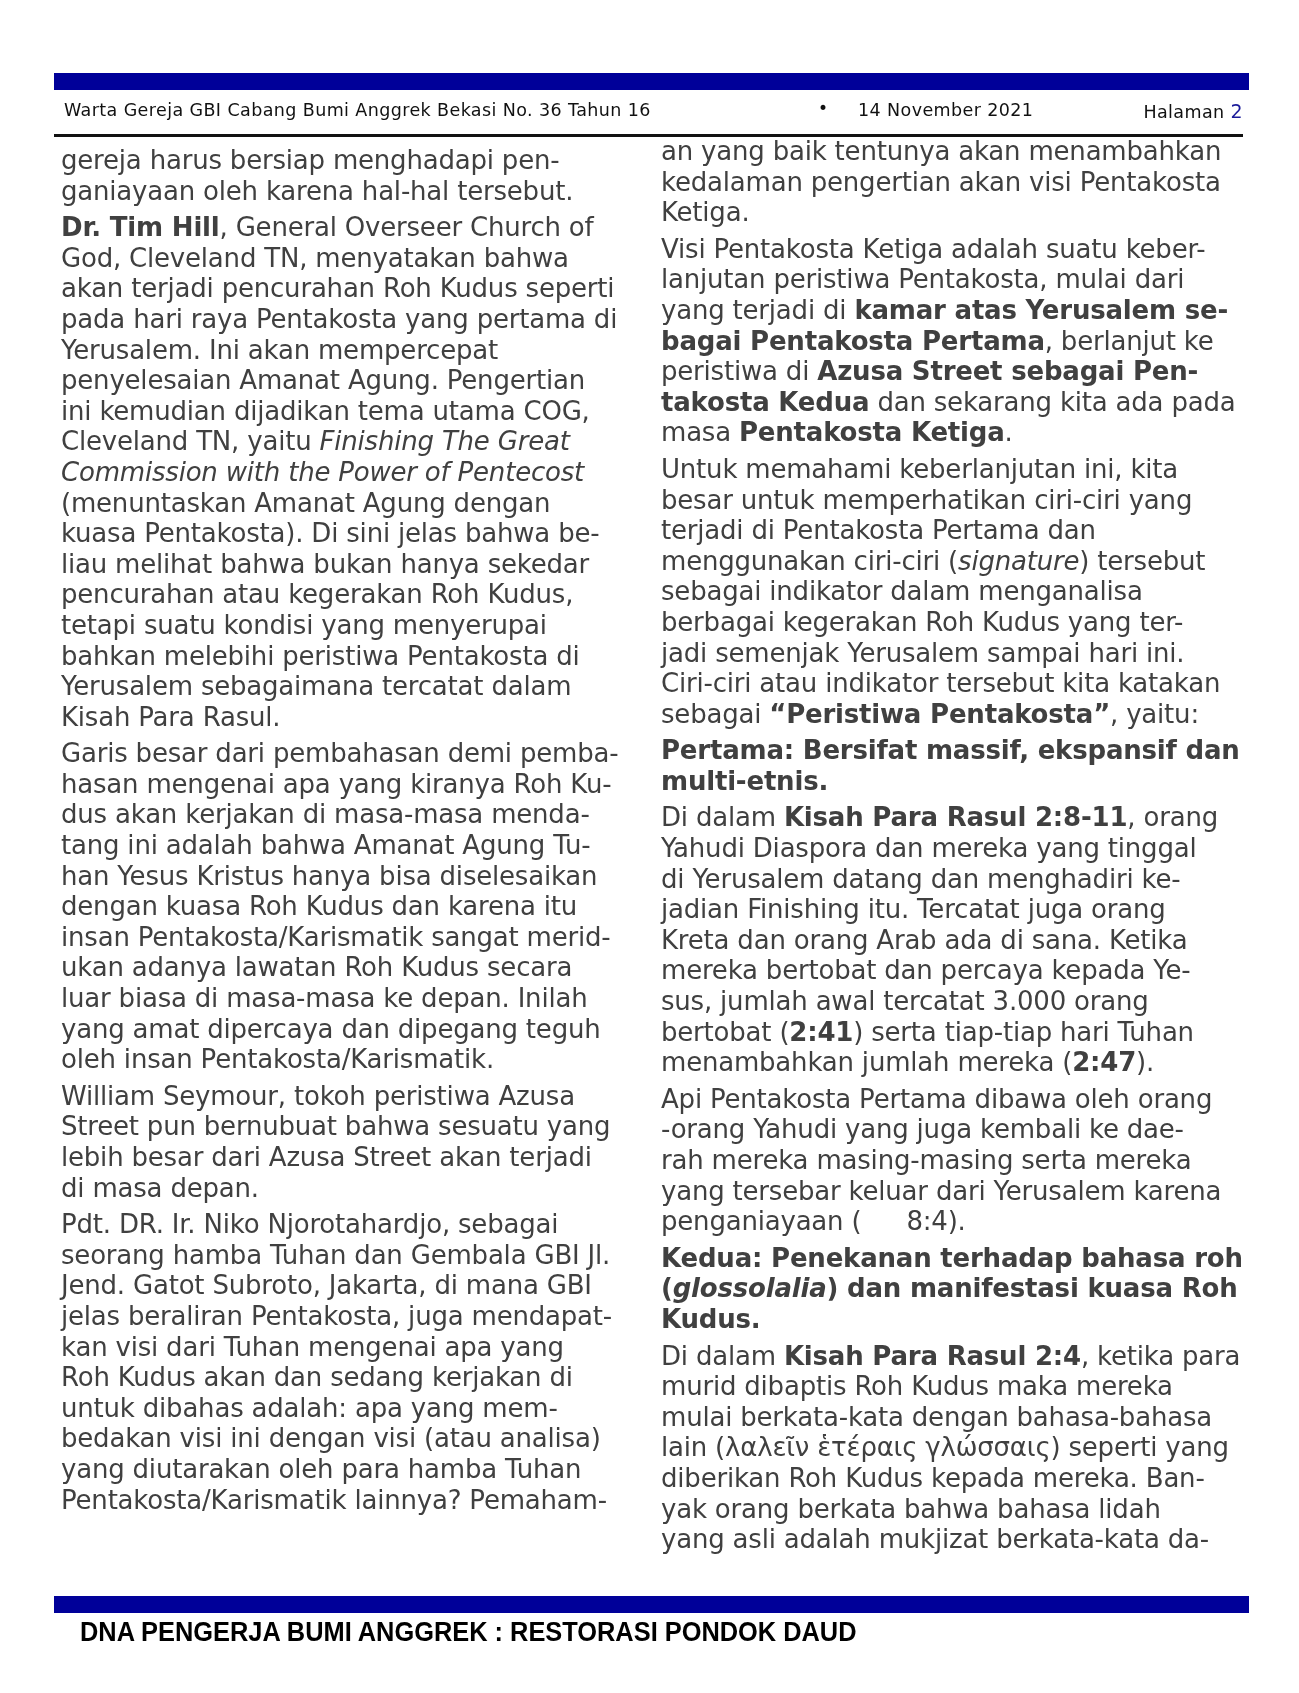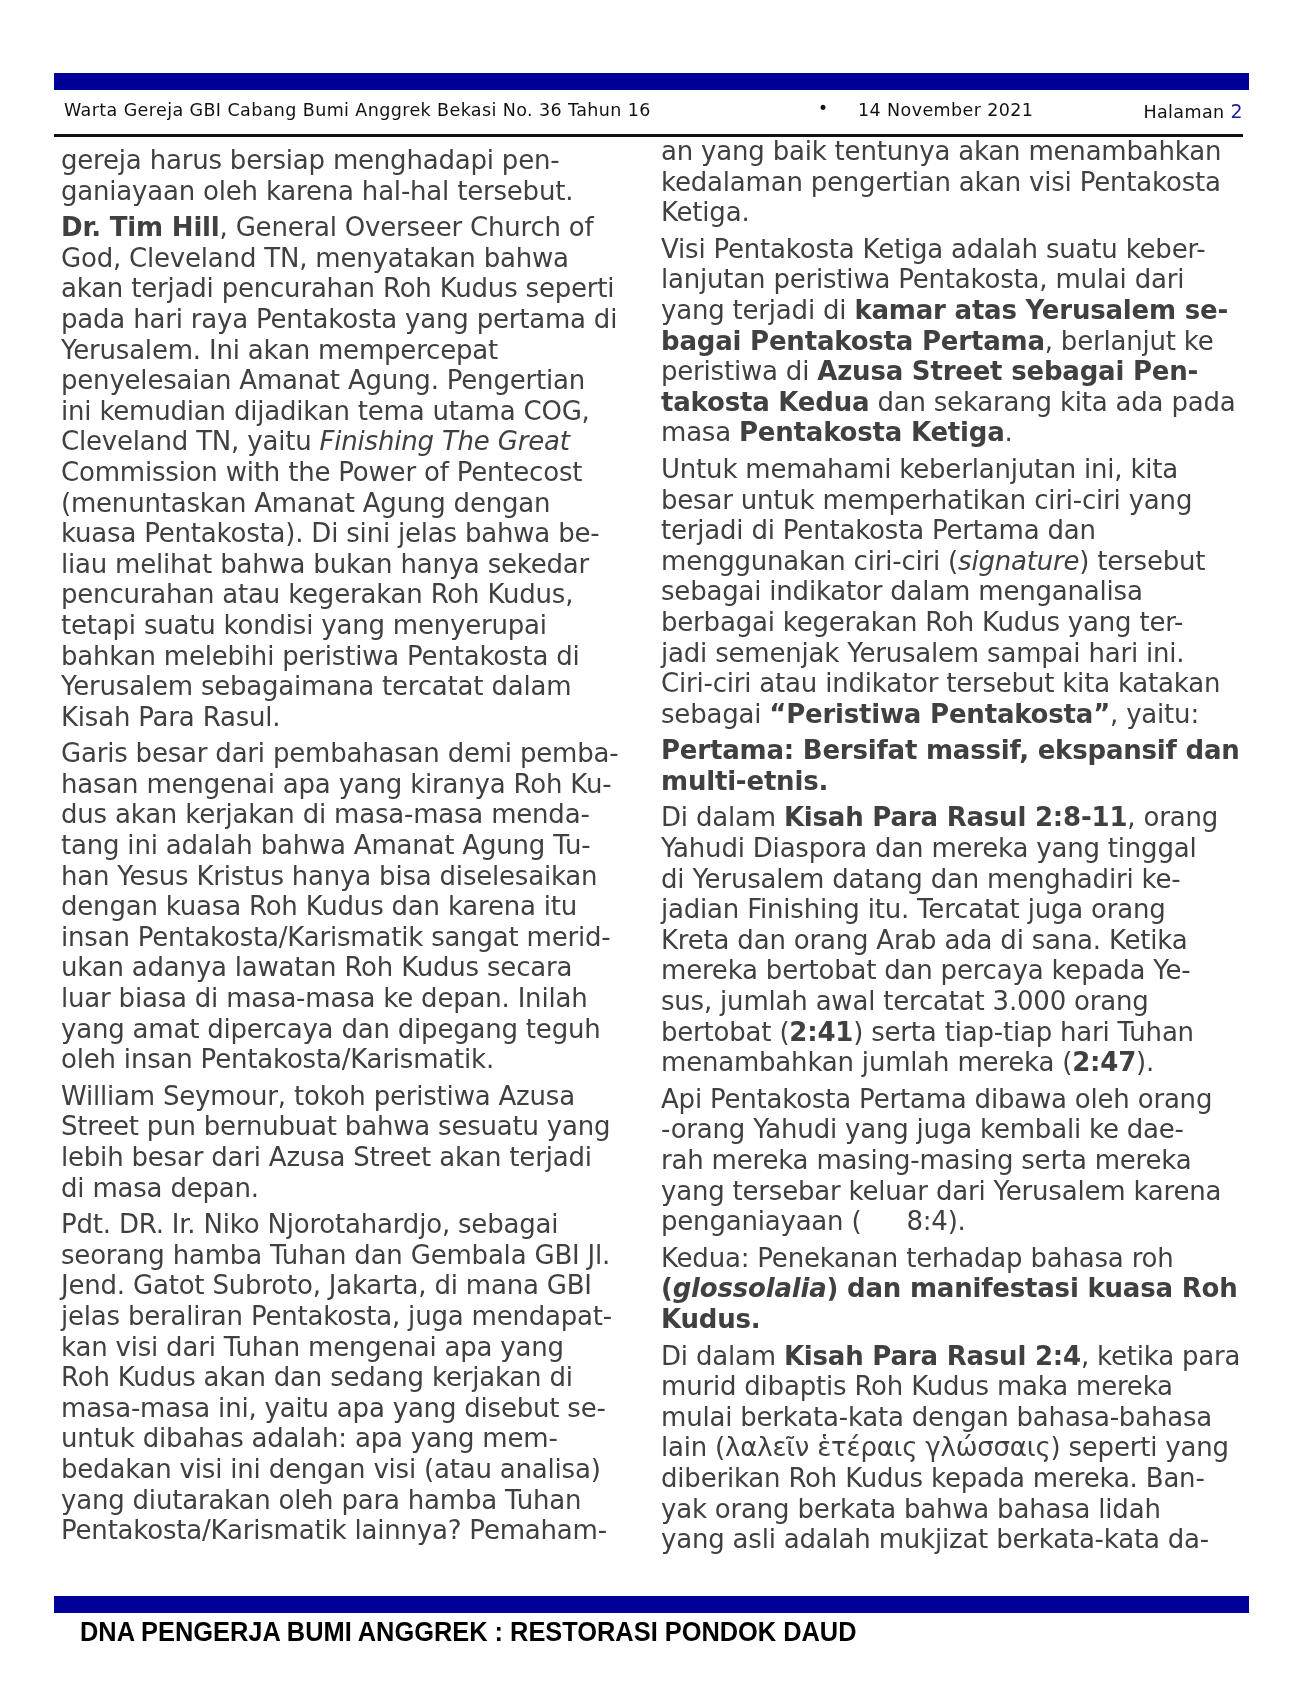--- a/index.html
+++ b/index.html
@@ -47,21 +47,21 @@
     </div>
     <div class="para">
       <span class="ln"><span style="font-weight: bold; text-align: right;">Dr. Tim Hill</span><span>, General Overseer Church of</span></span>
       <span class="ln"><span>God, Cleveland TN, menyatakan bahwa</span></span>
       <span class="ln"><span>akan terjadi pencurahan Roh Kudus seperti</span></span>
       <span class="ln"><span>pada hari raya Pentakosta yang pertama di</span></span>
       <span class="ln"><span>Yerusalem. Ini akan mempercepat</span></span>
       <span class="ln"><span>penyelesaian Amanat Agung. Pengertian</span></span>
       <span class="ln"><span>ini kemudian dijadikan tema utama COG,</span></span>
       <span class="ln"><span>Cleveland TN, yaitu </span><span style="font-style: italic;">Finishing The Great</span></span>
-      <span class="ln"><span style="">Commission with the Power of Pentecost</span></span>
+      <span class="ln"><span style="font-style: italic;">Commission with the Power of Pentecost</span></span>
       <span class="ln"><span>(menuntaskan Amanat Agung dengan</span></span>
       <span class="ln"><span>kuasa Pentakosta). Di sini jelas bahwa be-</span></span>
       <span class="ln"><span>liau melihat bahwa bukan hanya sekedar</span></span>
       <span class="ln"><span>pencurahan atau kegerakan Roh Kudus,</span></span>
       <span class="ln"><span>tetapi suatu kondisi yang menyerupai</span></span>
       <span class="ln"><span>bahkan melebihi peristiwa Pentakosta di</span></span>
       <span class="ln"><span>Yerusalem sebagaimana tercatat dalam</span></span>
       <span class="ln"><span>Kisah Para Rasul.</span></span>
     </div>
     <div class="para">
@@ -83,21 +83,20 @@
       <span class="ln"><span>lebih besar dari Azusa Street akan terjadi</span></span>
       <span class="ln"><span>di masa depan.</span></span>
     </div>
     <div class="para">
       <span class="ln"><span>Pdt. DR. Ir. Niko Njorotahardjo, sebagai</span></span>
       <span class="ln"><span>seorang hamba Tuhan dan Gembala GBI Jl.</span></span>
       <span class="ln"><span>Jend. Gatot Subroto, Jakarta, di mana GBI</span></span>
       <span class="ln"><span>jelas beraliran Pentakosta, juga mendapat-</span></span>
       <span class="ln"><span>kan visi dari Tuhan mengenai apa yang</span></span>
       <span class="ln"><span>Roh Kudus akan dan sedang kerjakan di</span></span>
-      <span class="ln"><span>masa-masa ini, yaitu apa yang disebut se-</span></span>
       <span class="ln"><span>untuk dibahas adalah: apa yang mem-</span></span>
       <span class="ln"><span>bedakan visi ini dengan visi (atau analisa)</span></span>
       <span class="ln"><span>yang diutarakan oleh para hamba Tuhan</span></span>
       <span class="ln"><span>Pentakosta/Karismatik lainnya? Pemaham-</span></span>
     </div>
   </div>
 <div class="col" id="col-right">
     <div class="para">
       <span class="ln"><span>an yang baik tentunya akan menambahkan</span></span>
       <span class="ln"><span>kedalaman pengertian akan visi Pentakosta</span></span>
@@ -139,21 +138,21 @@
       <span class="ln"><span>menambahkan jumlah mereka (</span><span style="font-weight: bold;">2:47</span><span>).</span></span>
     </div>
     <div class="para">
       <span class="ln"><span>Api Pentakosta Pertama dibawa oleh orang</span></span>
       <span class="ln"><span>-orang Yahudi yang juga kembali ke dae-</span></span>
       <span class="ln"><span>rah mereka masing-masing serta mereka</span></span>
       <span class="ln"><span>yang tersebar keluar dari Yerusalem karena</span></span>
       <span class="ln"><span>penganiayaan (</span><span style="font-weight: normal; margin-left: 45px;">8:4</span><span>).</span></span>
     </div>
     <div class="para">
-      <span class="ln"><span style="font-weight: normal;">Kedua: Penekanan terhadap bahasa roh</span></span>
+      <span class="ln"><span style="font-weight: bold;">Kedua: Penekanan terhadap bahasa roh</span></span>
       <span class="ln"><span style="font-weight: bold;">(</span><span style="font-weight: bold; font-style: italic;">glossolalia</span><span style="font-weight: bold;">) dan manifestasi kuasa Roh</span></span>
       <span class="ln"><span style="font-weight: bold;">Kudus.</span></span>
     </div>
     <div class="para">
       <span class="ln"><span>Di dalam </span><span style="font-weight: bold;">Kisah Para Rasul 2:4</span><span>, ketika para</span></span>
       <span class="ln"><span>murid dibaptis Roh Kudus maka mereka</span></span>
       <span class="ln"><span>mulai berkata-kata dengan bahasa-bahasa</span></span>
       <span class="ln"><span>lain (λαλεῖν ἑτέραις γλώσσαις) seperti yang</span></span>
       <span class="ln"><span>diberikan Roh Kudus kepada mereka. Ban-</span></span>
       <span class="ln"><span>yak orang berkata bahwa bahasa lidah</span></span>

